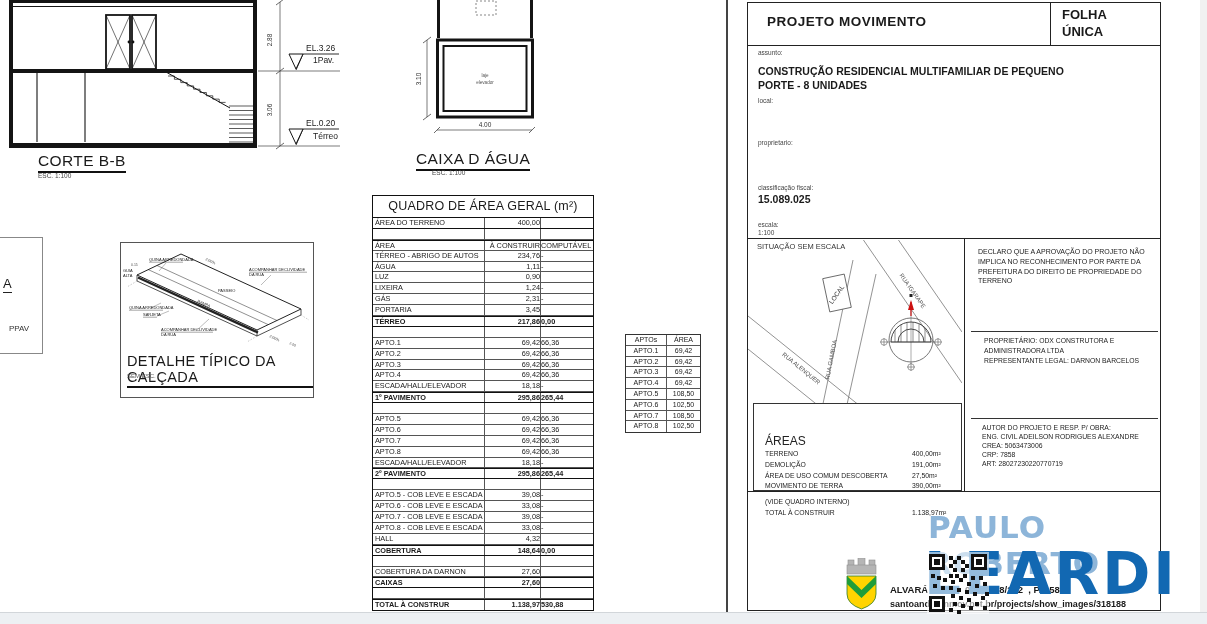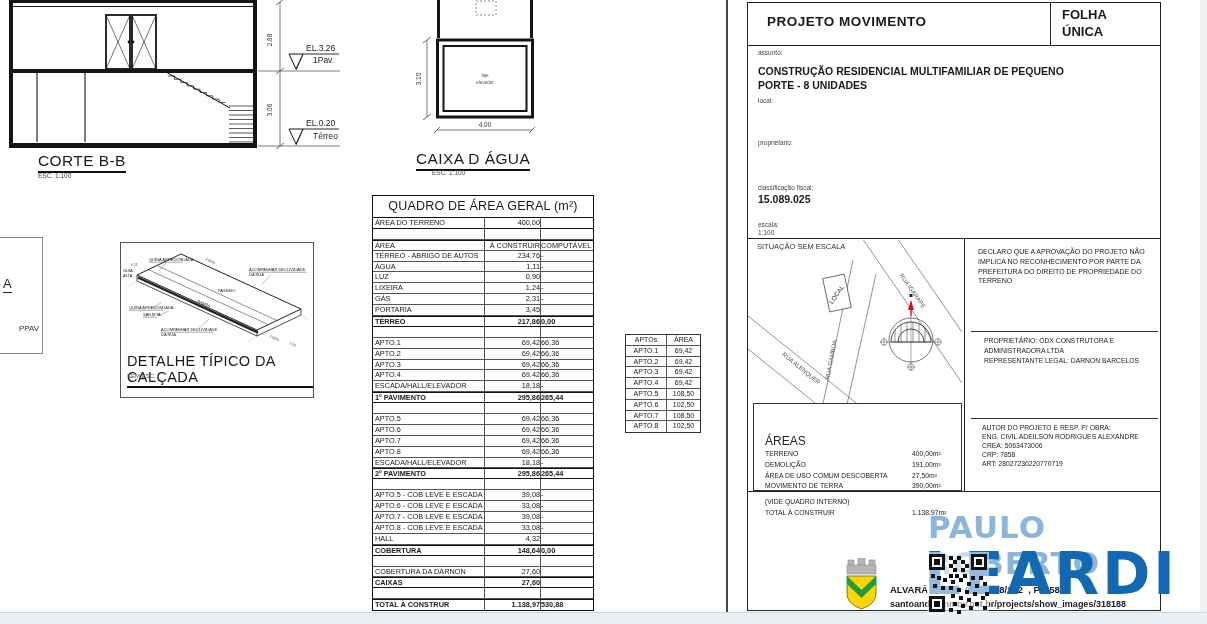--- a/index.html
+++ b/index.html
@@ -103,21 +103,21 @@
     <text x="77" y="77" font-size="4.6" fill="#555" text-anchor="middle">laje</text>
     <text x="77" y="84" font-size="4.6" fill="#555" text-anchor="middle">elevador</text>
     <text x="13" y="79" font-size="6.5" fill="#333" text-anchor="middle" transform="rotate(-90 13 79)">3.10</text>
     <text x="77" y="127" font-size="6.5" fill="#333" text-anchor="middle">4.00</text>
   </svg>
   <div class="abs dwg-title" style="left:416px;top:150px;font-size:15.5px;">CAIXA D ÁGUA</div>
   <div class="abs lbl-sm" style="left:432px;top:169px;">ESC. 1:100</div>
 
   <div class="abs" style="left:-6px;top:237px;width:49px;height:117px;border:1px solid #888;box-sizing:border-box;">
     <span class="abs" style="left:8px;top:38px;font-size:13px;border-bottom:1.2px solid #222;padding-bottom:1px;">A</span>
-    <span class="abs" style="left:24px;top:86px;font-size:8px;color:#333;">PPAV</span>
+    <span class="abs" style="left:14px;top:86px;font-size:8px;color:#333;">PPAV</span>
   </div>
 
   <div class="abs" style="left:120px;top:242px;width:194px;height:156px;border:1.2px solid #555;box-sizing:border-box;">
     <svg class="abs" style="left:0;top:2px;" width="192" height="104" viewBox="0 0 192 104">
       <g stroke="#222" fill="none">
         <polygon points="16,30 60,9 180,64 136,85" stroke-width="1"></polygon>
         <path d="M16 30 L16 36 L136 91 L136 85 M136 91 L180 70 L180 64" stroke-width=".8"></path>
         <path d="M17 32.5 L137 87.5" stroke-width="2.4"></path>
         <path d="M27 24.5 L147 79.5 M36 20.5 L156 75.5" stroke-width=".5"></path>
         <path d="M16 36 L6 42 M136 91 L126 97 M180 70 L188 75" stroke-width=".35" stroke-dasharray="1.5 1.5" stroke="#666"></path>

